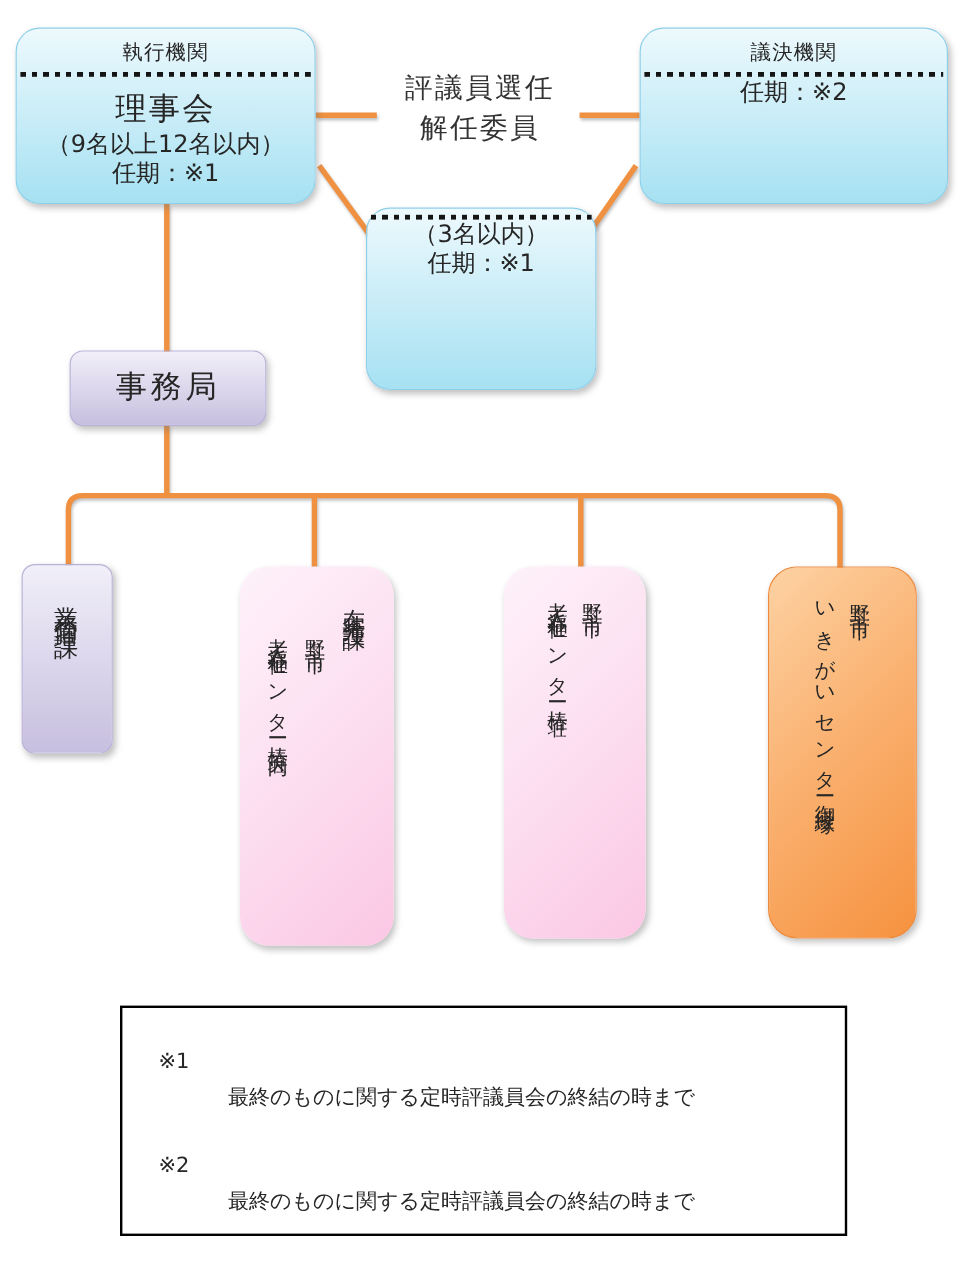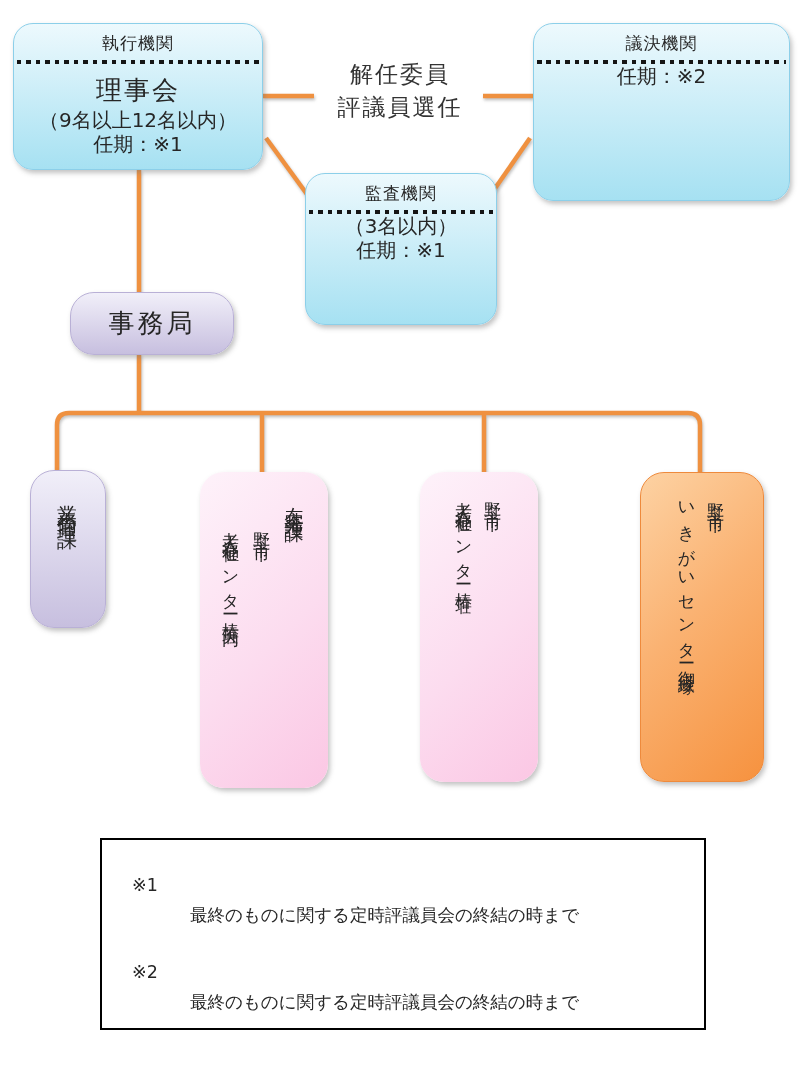--- a/index.html
+++ b/index.html
@@ -16,21 +16,21 @@
 
   svg.connectors{position:absolute;left:0;top:0;width:800px;height:1067px;pointer-events:none;
     filter:drop-shadow(1.5px 2.5px 1.5px rgba(90,90,90,.38));}
   svg.connectors path{fill:none;stroke:var(--connector);stroke-width:4.5;}
 
   .node{position:absolute;box-sizing:border-box;text-align:center;
     box-shadow:2px 3px 5px rgba(120,120,120,.45);}
   .blue{background:linear-gradient(180deg,var(--blue-light) 0%,var(--blue-mid) 45%,var(--blue-dark) 100%);
     border:1px solid var(--blue-border);border-radius:20px;}
   .lavender{background:linear-gradient(180deg,var(--lavender-light) 0%,var(--lavender-dark) 100%);
-    border:1px solid var(--lavender-border);border-radius:24px;margin-left:12px;}
+    border:1px solid var(--lavender-border);border-radius:11px;}
   .pink{background:linear-gradient(135deg,var(--pink-light) 0%,#FCDCEF 55%,var(--pink-dark) 100%);
     border:none;border-radius:24px;}
   .orange{background:linear-gradient(135deg,var(--orange-light) 0%,#FAB272 45%,var(--orange-dark) 100%);
     border:1px solid var(--orange-border);border-radius:24px;}
 
   .node-cat{font-size:17px;padding-top:8px;letter-spacing:1px;}
   .dotted{height:4px;margin:5px 3px 0 3px;
     background:repeating-linear-gradient(90deg,#151515 0 4.5px,transparent 4.5px 9.5px);}
   .node-title{font-size:26px;margin-top:9px;letter-spacing:2px;}
   .node-line{font-size:20px;line-height:24px;}
@@ -72,33 +72,32 @@
   </svg>
 
   <div class="node blue" style="left:13px;top:23px;width:250px;height:147px">
     <div class="node-cat">執行機関</div>
     <div class="dotted"></div>
     <div class="node-title">理事会</div>
     <div class="node-line">（9名以上12名以内）</div>
     <div class="node-line">任期：※1</div>
   </div>
 
-  <div class="node blue" style="left:533px;top:23px;width:257px;height:178px">
+  <div class="node blue" style="left:533px;top:23px;width:257px;height:147px">
     <div class="node-cat">議決機関</div>
     <div class="dotted"></div>
     <div class="node-line">任期：※2</div>
   </div>
 
   <div class="committee">
+    <div>評議員選任</div>
     <div>解任委員</div>
-    <div>評議員選任</div>
   </div>
 
   <div class="node blue" style="left:305px;top:173px;width:192px;height:152px">
-    <div class="node-cat">監査機関</div>
     <div class="dotted"></div>
     <div class="node-line">（3名以内）</div>
     <div class="node-line">任期：※1</div>
   </div>
 
   <div class="node lavender" style="left:58px;top:292px;width:164px;height:63px">
     <div class="sec-title">事務局</div>
   </div>
 
   <div class="vnode lavender" style="left:18px;top:470px;width:76px;height:158px;padding-top:18px">

